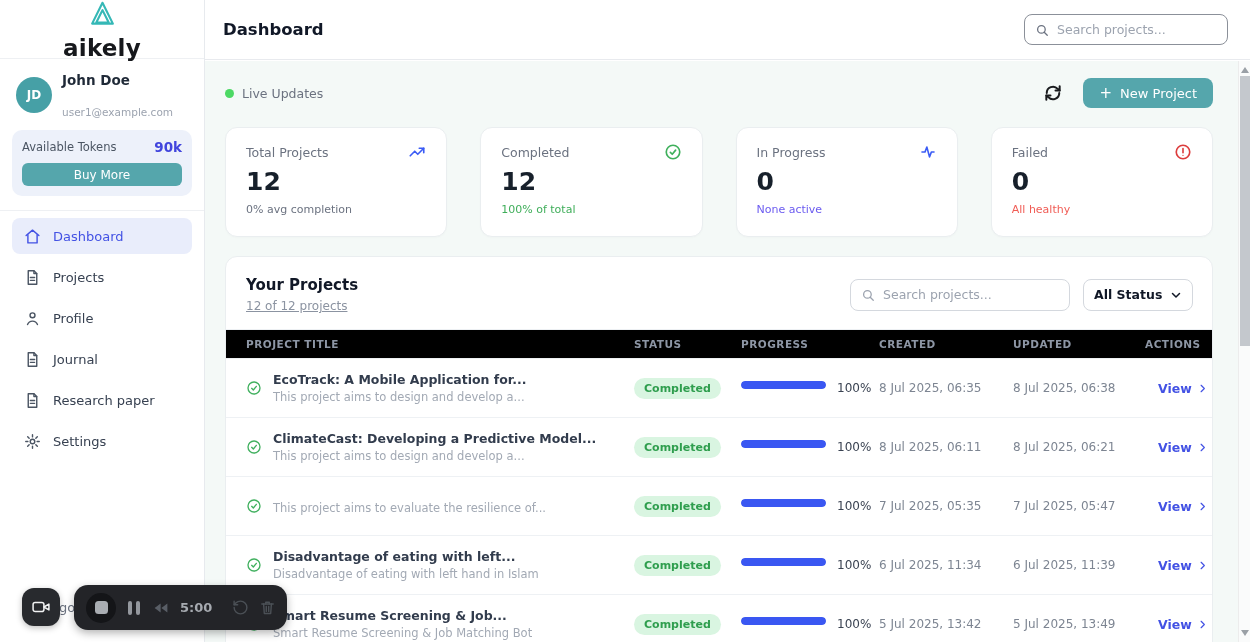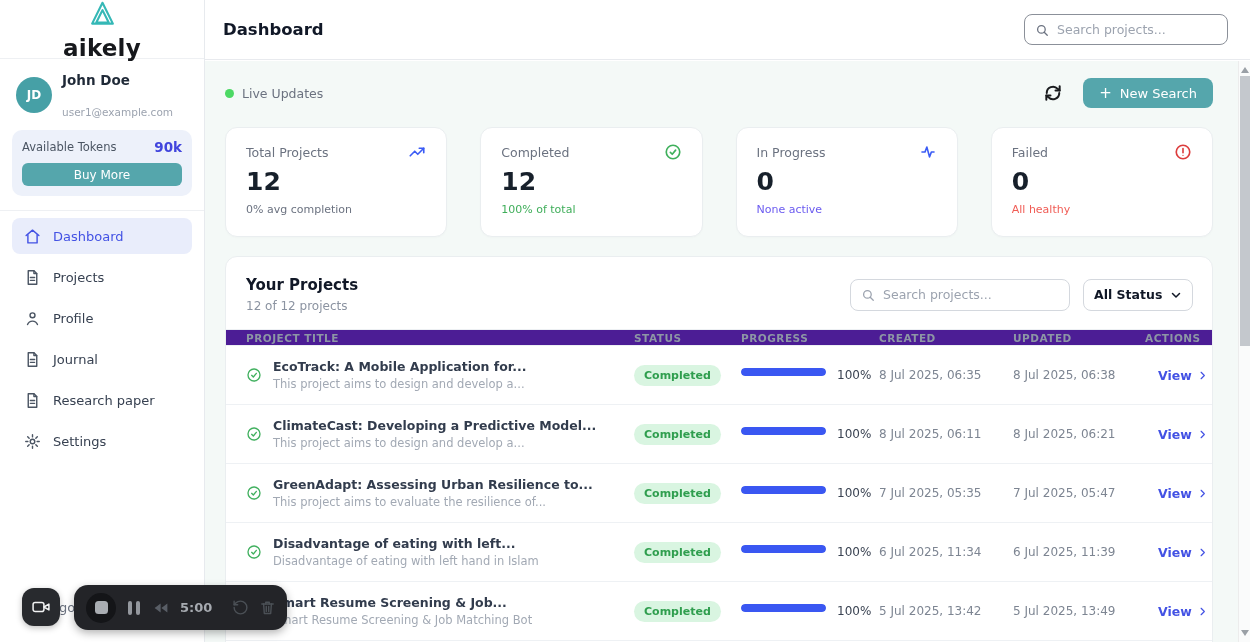--- a/index.html
+++ b/index.html
@@ -69,35 +69,35 @@
   .stat-sub { font-size:11px; margin-top:7px; }
   .sub-gray { color:#6b7280; } .sub-green { color:#3fae5a; }
   .sub-purple { color:#6b5bf0; } .sub-red { color:#f05c55; }
   .ic-blue { color:#3b5cf5; } .ic-green { color:#3fb05c; } .ic-red { color:#dc3d3d; }
 
   
   .projects-card { margin-top:19px; background:#fff; border:1px solid #eaeef0;
     border-radius:12px 12px 0 0; height:500px; }
   .pc-header { display:flex; align-items:center; justify-content:space-between; padding:19px 19px 16px 20px; }
   .pc-title { font-size:15px; font-weight:700; color:#111827; }
-  .pc-count { font-size:12px; color:#8b93a1; margin-top:5px; }
+  .pc-count { font-size:12px; color:#8b93a1; margin-top:5px;text-decoration:underline; }
   .pc-controls { display:flex; align-items:center; gap:13px; }
   .pc-search { display:flex; align-items:center; gap:8px; width:220px; height:32px;
     border:1px solid #d4d8de; border-radius:8px; padding:0 10px; background:#fff; }
   .pc-search input { border:none; outline:none; width:100%; font-size:12.5px;
     font-family:inherit; color:#374151; background:transparent; }
   .pc-search input::placeholder { color:#9ca3af; }
   .pc-filter { display:flex; align-items:center; justify-content:space-between; width:110px; height:32px;
     border:1px solid #d4d8de; border-radius:8px; padding:0 10px; background:#fff;
     font-size:12.5px; font-weight:700; color:#111827; cursor:pointer; }
 
   .t-head, .t-row { display:grid;
     grid-template-columns:388px 107px 138px 134px 132px 1fr;
     align-items:center; padding:0 20px; }
-  .t-head { height:17px; background:#4c1d95; border-top:1px solid #edf0f3;
+  .t-head { height:30px; background:#000000; border-top:1px solid #edf0f3;
     border-bottom:1px solid #edf0f3; }
   .th { font-size:10.5px; font-weight:700; letter-spacing:0.5px; color:#8d96a5; }
   .th.right { text-align:right; }
   .t-row { height:59px; border-bottom:1px solid #eef1f4; background:#fff; }
   .cell-title { display:flex; align-items:center; gap:11px; }
   .row-check { color:#41b05f; flex:none; }
   .row-title { font-size:12.5px; font-weight:600; color:#323c4d; white-space:nowrap; }
   .row-sub { font-size:11.5px; color:#a2a9b4; margin-top:3px; white-space:nowrap; }
   .badge { display:inline-block; padding:4px 10px; border-radius:999px; background:#d9f5e1;
     color:#2f9e4e; font-size:11px; font-weight:700; }
@@ -259,21 +259,21 @@
           <svg width="20" height="20" viewBox="0 0 24 24" fill="none" stroke="currentColor" stroke-width="2.4" stroke-linecap="round" stroke-linejoin="round">
               <path d="M4.5 12a7.5 7.5 0 0 1 13.1-5L20 9"></path>
               <path d="M20 4v5h-5"></path>
               <path d="M19.5 12a7.5 7.5 0 0 1-13.1 5L4 15"></path>
               <path d="M4 20v-5h5"></path>
             </svg>
         </span>
       </button>
       <button class="new-project-btn">
         <span class="plus">+</span>
-        <span>New Search</span>
+        <span>New Project</span>
       </button>
     </div>
   </div>
 
   <section class="stats">
     <div class="stat-card">
       <div class="stat-top">
         <span class="stat-label">Total Projects</span>
         <span class="ic-blue">
           <svg width="18" height="18" viewBox="0 0 24 24" fill="none" stroke="currentColor" stroke-width="2.2" stroke-linecap="round" stroke-linejoin="round">
@@ -432,21 +432,20 @@
 
     <div class="t-row">
       <div class="cell-title">
         <span class="row-check">
           <svg width="16" height="16" viewBox="0 0 24 24" fill="none" stroke="currentColor" stroke-width="2" stroke-linecap="round" stroke-linejoin="round">
               <circle cx="12" cy="12" r="9"></circle>
               <polyline points="8.5 12.5 11 15 15.5 9.5"></polyline>
             </svg>
         </span>
         <div>
-          <div class="row-title">GreenAdapt: Assessing Urban Resilience to...</div>
           <div class="row-sub">This project aims to evaluate the resilience of...</div>
         </div>
       </div>
       <div><span class="badge">Completed</span></div>
       <div class="cell-progress">
         <div class="pbar">
             <div class="pfill" style="width:100%"></div>
           </div>
         <span class="plabel">100%</span>
       </div>

